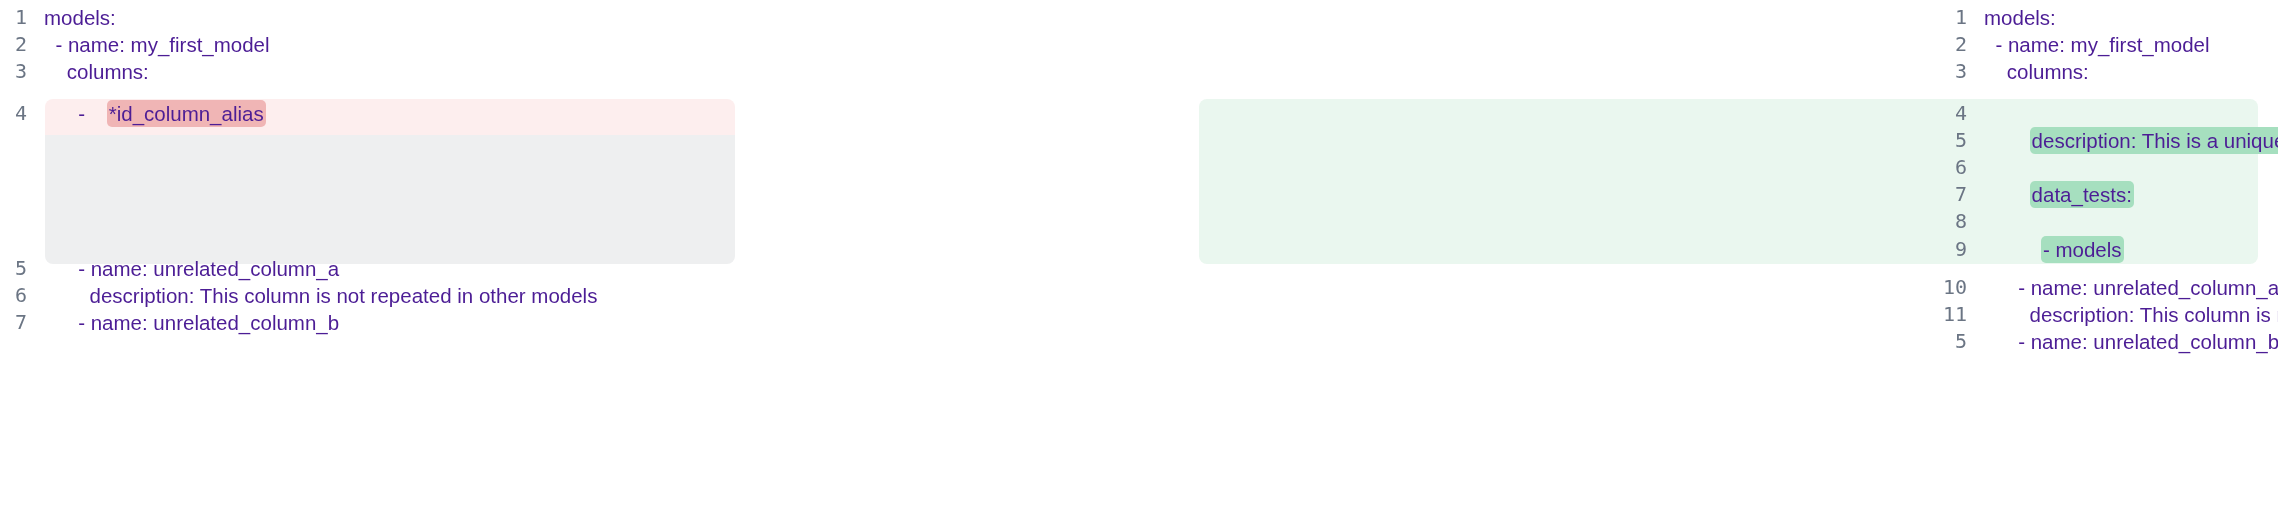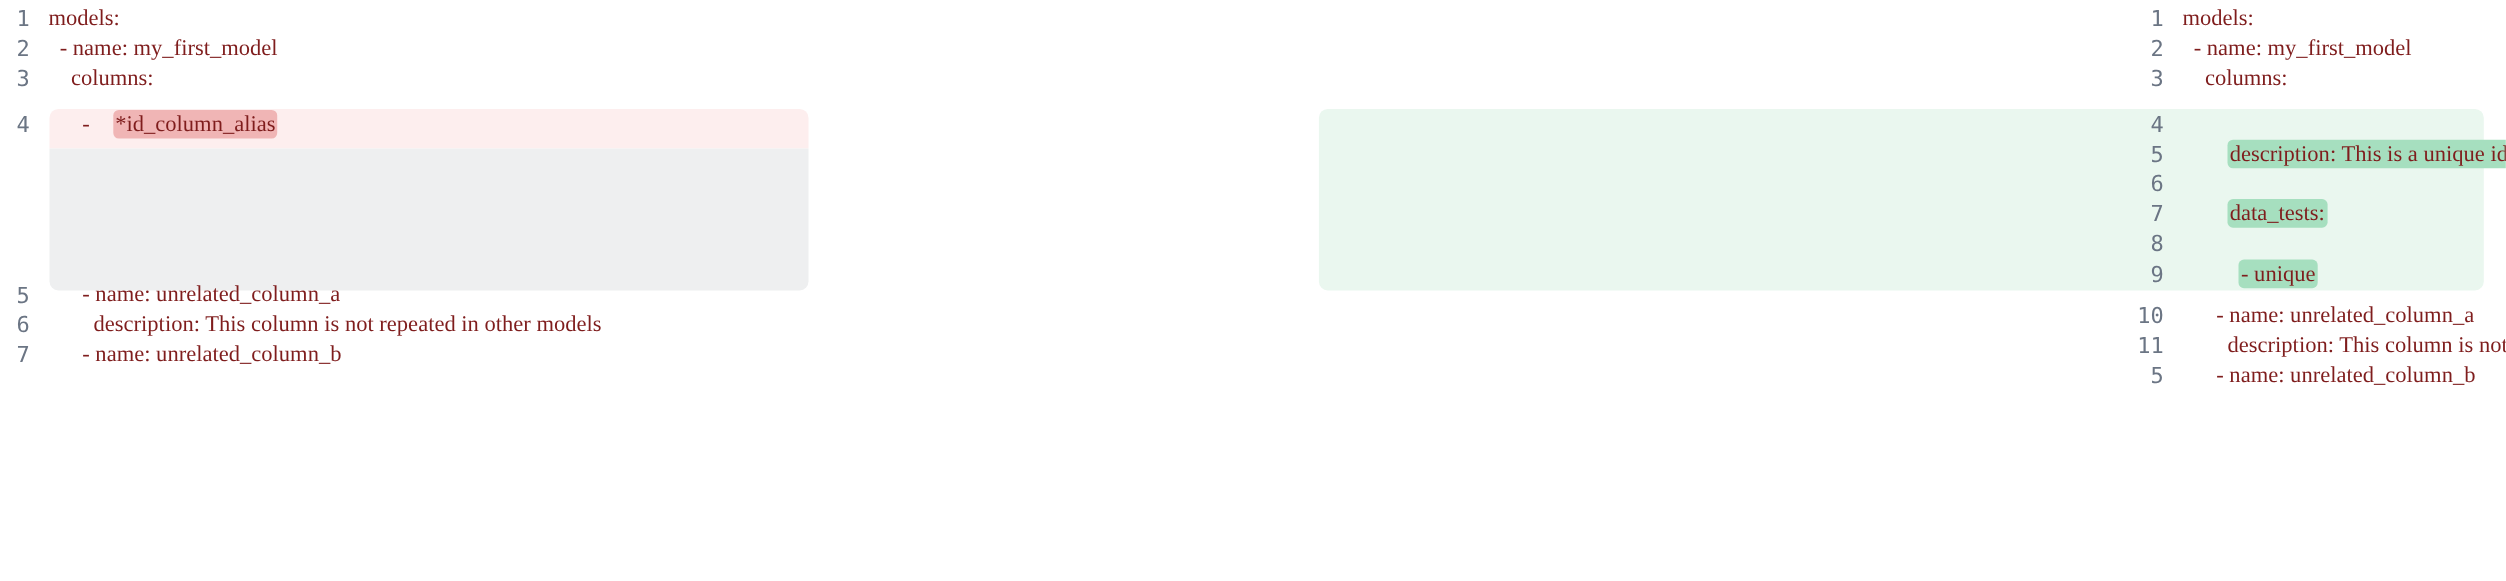--- a/index.html
+++ b/index.html
@@ -12,21 +12,21 @@
 
   .hl-block{position:absolute;border-radius:8px;z-index:0;}
   .hl-red-row{background:#fdeeee;}
   .hl-grey-fill{background:#eeeff0;}
   .hl-green-block{background:#eaf7ef;}
 
   .line{position:relative;display:flex;align-items:flex-start;height:27.2px;line-height:27.2px;z-index:2;}
   .ln{flex:0 0 auto;text-align:right;color:#6b7584;font-size:20px;font-family:"DejaVu Sans Mono",monospace;letter-spacing:0;}
   .pane-left .ln{width:27px;margin-left:0px;}
   .pane-right .ln{width:30px;margin-left:798px;}
-  .ltxt{flex:1 1 auto;white-space:pre;color:#7f1d1d;font-size:20.5px;font-family:Liberation Serif, serif;}
+  .ltxt{flex:1 1 auto;white-space:pre;color:#4c1d95;font-size:20.5px;font-family:Liberation Sans, sans-serif;}
   .pane-left .ltxt{padding-left:17px;}
   .pane-right .ltxt{padding-left:17px;}
 
   .mark{border-radius:5px;padding:2px 2px;}
   .mark-red{background:#f0b5b5;margin-left:16px;}
   .mark-green{background:#a6dfbf;}
 
   .spacer{height:27.2px;}
 </style>
 </head>
@@ -108,21 +108,21 @@
         </div>
         <div class="line">
           <span class="ln">7</span>
           <span class="ltxt"><span>        </span><span class="mark mark-green">data_tests:</span></span>
         </div>
         <div class="line">
           <span class="ln">8</span>
         </div>
         <div class="line">
           <span class="ln">9</span>
-          <span class="ltxt"><span>          </span><span class="mark mark-green">- unique</span></span>
+          <span class="ltxt"><span>          </span><span class="mark mark-green">- models</span></span>
         </div>
 
         <div class="line" style="margin-top:11px;align-items:flex-end;">
           <span class="ln">10</span>
           <span class="ltxt"><span>      - name: unrelated_column_a</span></span>
         </div>
         <div class="line">
           <span class="ln">11</span>
           <span class="ltxt"><span>        description: This column is not repeated in other models</span></span>
         </div>

